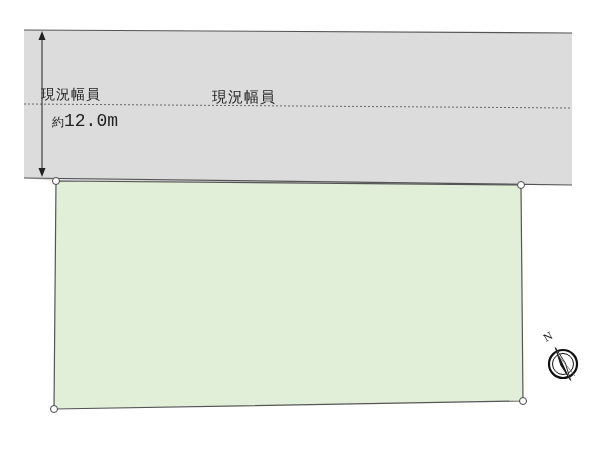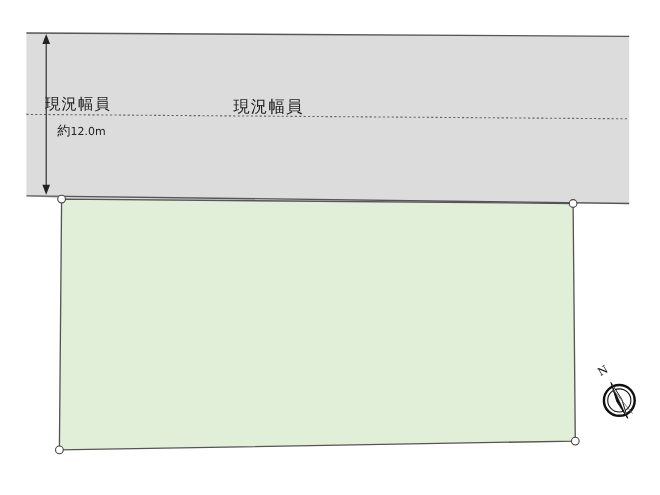--- a/index.html
+++ b/index.html
@@ -1,21 +1,21 @@
 <!DOCTYPE html>
 <html><head>
   <meta charset="utf-8">
   <style>
     html, body { margin: 0; padding: 0; background: #ffffff; }
     body { width: 600px; height: 450px; position: relative; overflow: hidden; font-family: "DejaVu Sans", sans-serif; }
     svg { position: absolute; left: 0; top: 0; }
     .label { position: absolute; color: #222; white-space: nowrap; }
     .width-label { left: 41px; top: 86px; font-size: 14px; letter-spacing: 1px; }
     .width-value { left: 52px; top: 111px; font-size: 12px; }
-    .width-value .num { font-size: 10px; }
+    .width-value .num { font-size: 18px; font-family: Liberation Mono, monospace; }
     .center-label { left: 212px; top: 88px; font-size: 15px; letter-spacing: 1px; }
   </style>
 </head>
 <body>
 
 <svg width="600" height="450" viewBox="0 0 600 450">
 
   <polygon points="24,30 572,33 572,185 521,185 56,181 24,178" fill="#dcdcdc" stroke="none"></polygon>
   <line x1="24" y1="30" x2="572" y2="33" stroke="#555" stroke-width="1.2"></line>
   <line x1="24" y1="178" x2="572" y2="185" stroke="#555" stroke-width="1.2"></line>

